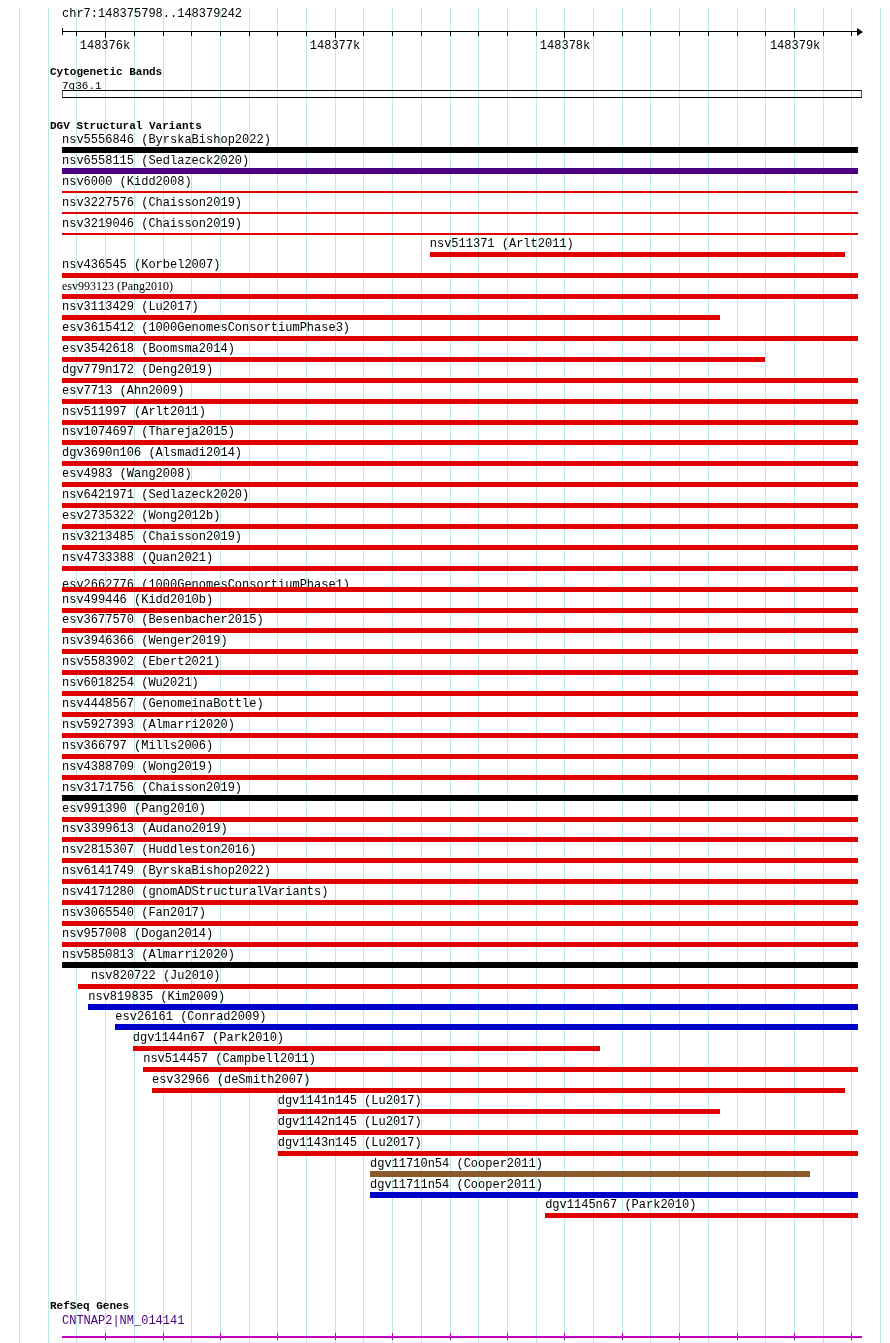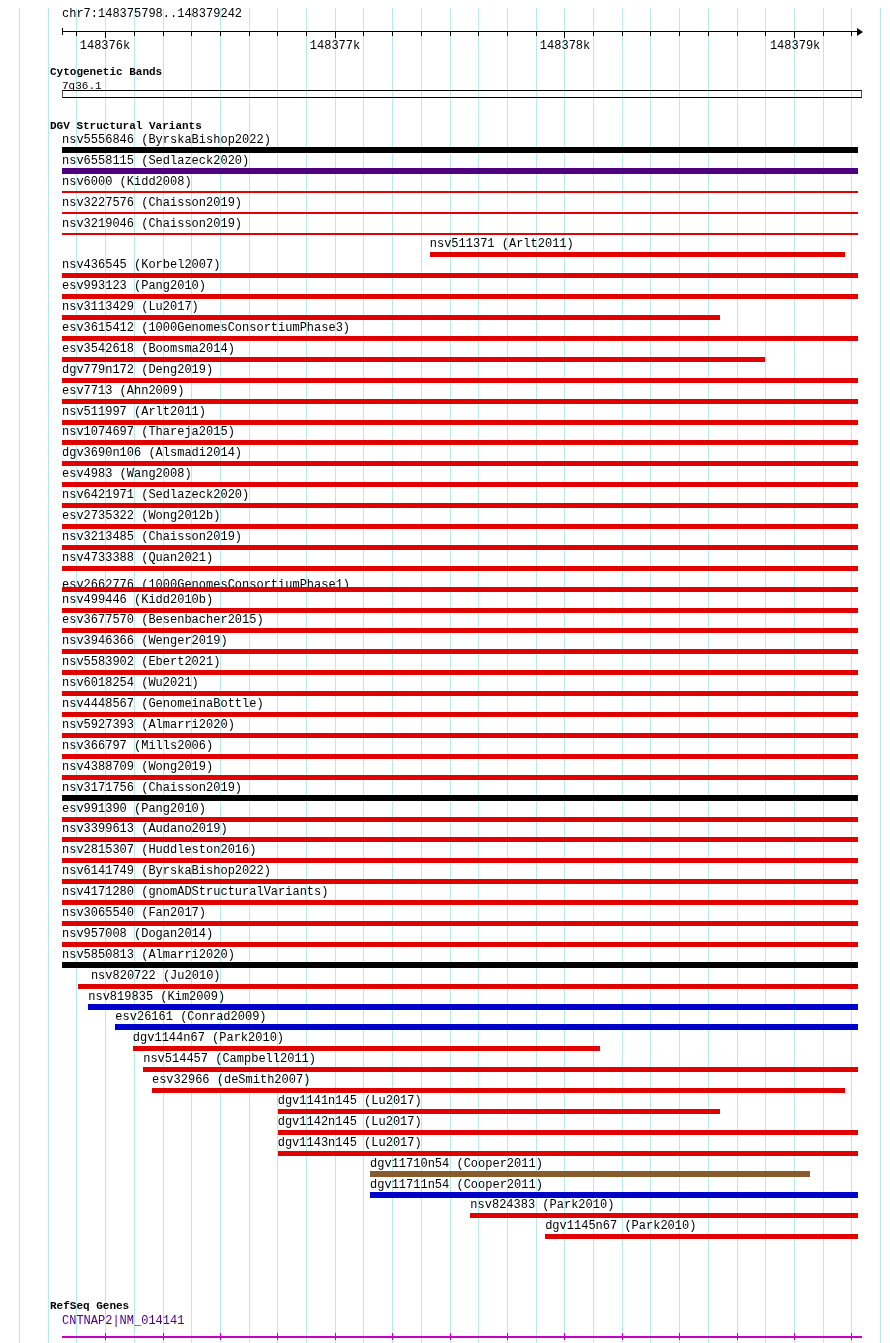--- a/index.html
+++ b/index.html
@@ -110,21 +110,21 @@
       </div>
       <div class="vrow">
         <div class="vlabel" style="left: 46.2%;">nsv511371 (Arlt2011)</div>
         <div class="vbar" style="left: 46.2%; width: 52.2%; background: rgb(224, 0, 0);"></div>
       </div>
       <div class="vrow">
         <div class="vlabel" style="left: 0%;">nsv436545 (Korbel2007)</div>
         <div class="vbar" style="left: 0%; width: 100%; background: rgb(224, 0, 0);"></div>
       </div>
       <div class="vrow">
-        <div class="vlabel" style="left: 0%;">esv993123 (Pang2010)</div>
+        <div class="vlabel" style="left: 0%; font-family: Liberation Serif, serif;">esv993123 (Pang2010)</div>
         <div class="vbar" style="left: 0%; width: 100%; background: rgb(224, 0, 0);"></div>
       </div>
       <div class="vrow">
         <div class="vlabel" style="left: 0%;">nsv3113429 (Lu2017)</div>
         <div class="vbar" style="left: 0%; width: 82.7%; background: rgb(224, 0, 0);"></div>
       </div>
       <div class="vrow">
         <div class="vlabel" style="left: 0%;">esv3615412 (1000GenomesConsortiumPhase3)</div>
         <div class="vbar" style="left: 0%; width: 100%; background: rgb(224, 0, 0);"></div>
       </div>
@@ -284,24 +284,20 @@
         <div class="vlabel" style="left: 27.1%;">dgv1143n145 (Lu2017)</div>
         <div class="vbar" style="left: 27.1%; width: 72.9%; background: rgb(224, 0, 0);"></div>
       </div>
       <div class="vrow">
         <div class="vlabel" style="left: 38.7%;">dgv11710n54 (Cooper2011)</div>
         <div class="vbar heavy" style="left: 38.7%; width: 55.3%; background: rgb(139, 90, 43);"></div>
       </div>
       <div class="vrow">
         <div class="vlabel" style="left: 38.7%;">dgv11711n54 (Cooper2011)</div>
         <div class="vbar heavy" style="left: 38.7%; width: 61.3%; background: rgb(0, 0, 204);"></div>
-      </div>
-      <div class="vrow">
-        <div class="vlabel" style="left: 51.3%;">nsv824383 (Park2010)</div>
-        <div class="vbar" style="left: 51.3%; width: 48.7%; background: rgb(224, 0, 0);"></div>
       </div>
       <div class="vrow">
         <div class="vlabel" style="left: 60.7%;">dgv1145n67 (Park2010)</div>
         <div class="vbar" style="left: 60.7%; width: 39.3%; background: rgb(224, 0, 0);"></div>
       </div>
     </div>
 
   <div class="section-title" style="top:1300px">RefSeq Genes</div>
   <div class="gene-label" id="gene-label" style="color: rgb(75, 0, 130);">CNTNAP2|NM_014141</div>
   <div id="gene-glyph">

